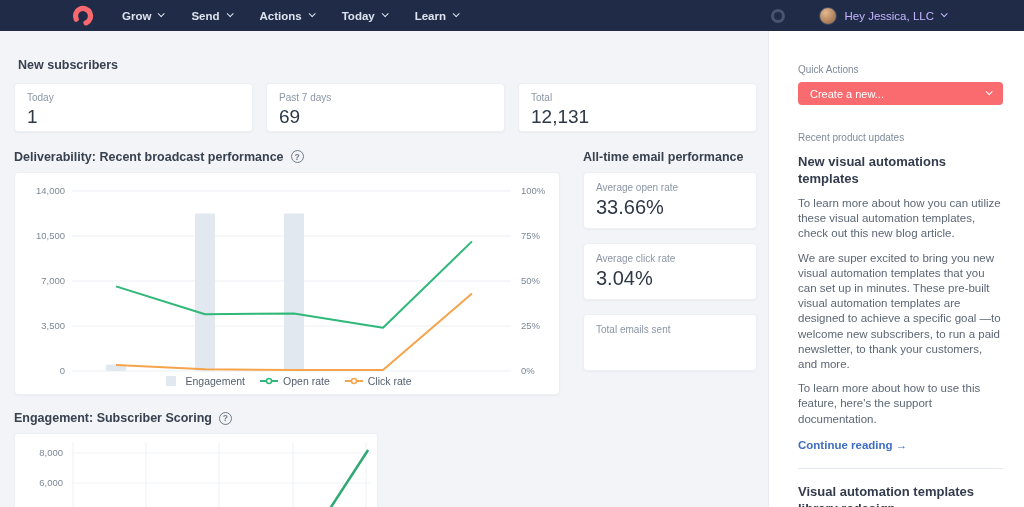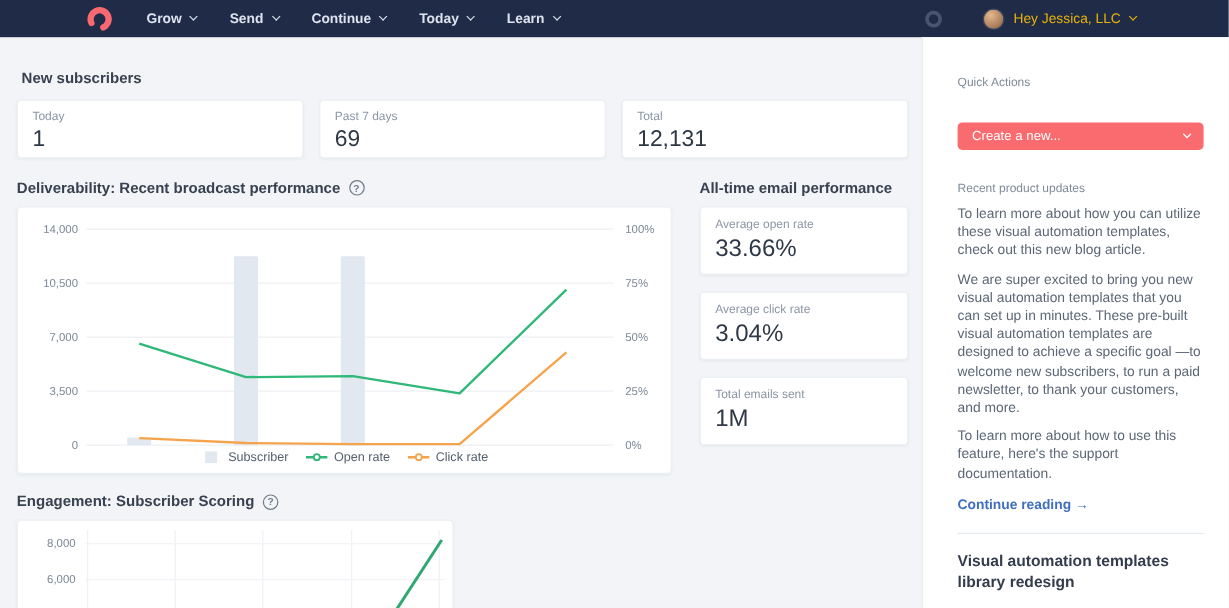--- a/index.html
+++ b/index.html
@@ -5,21 +5,21 @@
   * { margin:0; padding:0; box-sizing:border-box; }
   html,body { width:1024px; height:507px; overflow:hidden; }
   body { font-family:"Liberation Sans", sans-serif; background:#f2f4f7; color:#3a4454; }
 
   
   .nav { height:31px; background:#1f2b47; display:flex; align-items:center; }
   .logo { margin-left:70px; width:26px; height:26px; display:flex; align-items:center; justify-content:center; }
   .nav-items { display:flex; align-items:center; margin-left:26px; gap:28px; list-style:none; }
   .nav-item { color:#dde3ee; font-size:11.5px; font-weight:700; display:flex; align-items:center; cursor:pointer; }
   .chev { display:inline-block; width:5px; height:5px; border-right:1.5px solid currentColor; border-bottom:1.5px solid currentColor; transform:rotate(45deg) translateY(-1px); margin-left:7px; margin-top:-2px; }
-  .nav-right { margin-left:auto; margin-right:78px; display:flex; align-items:center; color:#eab308; }
+  .nav-right { margin-left:auto; margin-right:78px; display:flex; align-items:center; color:#c4b5fd; }
   .ring-icon { width:14px; height:14px; border:3px solid #49546f; border-radius:50%; margin-right:34px; }
   .avatar { width:18px; height:18px; border-radius:50%; background:radial-gradient(circle at 35% 30%, #e4b98e, #8a5f3f); margin-right:8px; border:1px solid #3a4664; }
   .acct { font-size:11.5px; display:flex; align-items:center; cursor:pointer; }
 
   
   .content { display:flex; height:476px; }
   .main { width:768px; padding:0 11px 0 14px; }
   .sidebar { width:256px; background:#ffffff; border-left:1px solid #e7ebf0; padding:28px 21px 0 29px; }
 
   .section-title { font-size:12.5px; font-weight:700; color:#38414f; display:flex; align-items:center; gap:7px; }
@@ -46,21 +46,21 @@
   .t-eng { margin:16px 0 0; }
   .eng-card { width:364px; height:120px; margin-top:8px; }
 
   
   .at-card { height:57px; padding:9px 12px; margin-bottom:14px; }
   .at-label { font-size:10px; color:#8b96a5; margin-bottom:3px; }
   .at-value { font-size:20px; color:#2e3846; }
 
   
   .side-label { font-size:10px; color:#7f8a99; }
-  .create-btn { margin-top:25px; width:100%; height:23px; background:#f96b6e; border:none; border-radius:4px; color:#fff; font-size:11px; font-family:inherit; display:flex; align-items:center; justify-content:space-between; padding:0 12px; cursor:pointer; }
+  .create-btn { margin-top:5px; width:100%; height:23px; background:#f96b6e; border:none; border-radius:4px; color:#fff; font-size:11px; font-family:inherit; display:flex; align-items:center; justify-content:space-between; padding:0 12px; cursor:pointer; }
   .lbl-updates { display:block; margin-top:27px; }
   .sidebar h3 { margin-top:10px; font-size:13px; font-weight:700; color:#333c4c; line-height:17px; }
   .sidebar p { margin-top:9px; font-size:11.5px; line-height:15.2px; color:#5c6775; }
   .read-link { display:inline-block; margin-top:12px; font-size:11.5px; font-weight:600; color:#3f6fbe; text-decoration:none; cursor:pointer; }
   .sidebar hr { border:none; border-top:1px solid #e4e9ef; margin:15px 0 14px; }
 
   svg text { font-family:"Liberation Sans", sans-serif; }
 </style>
 </head>
 <body>
@@ -74,21 +74,21 @@
   <ul class="nav-items">
     <li class="nav-item">
         <span>Grow</span>
         <span class="chev"></span>
       </li>
     <li class="nav-item">
         <span>Send</span>
         <span class="chev"></span>
       </li>
     <li class="nav-item">
-        <span>Continue</span>
+        <span>Actions</span>
         <span class="chev"></span>
       </li>
     <li class="nav-item">
         <span>Today</span>
         <span class="chev"></span>
       </li>
     <li class="nav-item">
         <span>Learn</span>
         <span class="chev"></span>
       </li>
@@ -154,21 +154,21 @@
                 <rect x="269" y="40.5" width="20" height="157.5" fill="#e2e8ef" rx="1"></rect>
               </g>
               <polyline points="101,113.4 190,141.3 279,140.4 368,154.8 457,68.4" fill="none" stroke="#2fb878" stroke-width="2" stroke-linejoin="round"></polyline>
               <polyline points="101,192.1 190,196.2 279,197.1 368,197.1 457,120.6" fill="none" stroke="#f6a44c" stroke-width="2" stroke-linejoin="round"></polyline>
             </svg>
           <div class="legend" id="deliv-legend">
               <span class="legend-item">
                 <svg width="18" height="10">
                   <rect x="4" y="0" width="10" height="10" fill="#e2e8ef"></rect>
                 </svg>
-                <span>Subscriber</span>
+                <span>Engagement</span>
               </span>
               <span class="legend-item">
                 <svg width="18" height="10">
                   <line x1="0" y1="5" x2="18" y2="5" stroke="#2fb878" stroke-width="2"></line>
                   <circle cx="9" cy="5" r="2.5" fill="#fff" stroke="#2fb878" stroke-width="1.5"></circle>
                 </svg>
                 <span>Open rate</span>
               </span>
               <span class="legend-item">
                 <svg width="18" height="10">
@@ -206,35 +206,35 @@
         <div class="card at-card">
           <div class="at-label">Average open rate</div>
           <div class="at-value">33.66%</div>
         </div>
         <div class="card at-card">
           <div class="at-label">Average click rate</div>
           <div class="at-value">3.04%</div>
         </div>
         <div class="card at-card">
           <div class="at-label">Total emails sent</div>
-          <div class="at-value">1M</div>
         </div>
       </div>
     </div>
   </div>
 
   <div class="sidebar">
     <span class="side-label">Quick Actions</span>
     <button class="create-btn">
       <span>Create a new...</span>
       <span class="chev"></span>
     </button>
 
     <span class="side-label lbl-updates">Recent product updates</span>
 
+    <h3>New visual automations templates</h3>
     <p>To learn more about how you can utilize these visual automation templates, check out this new blog article.</p>
     <p>We are super excited to bring you new visual automation templates that you can set up in minutes. These pre-built visual automation templates are designed to achieve a specific goal —to welcome new subscribers, to run a paid newsletter, to thank your customers, and more.</p>
     <p>To learn more about how to use this feature, here's the support documentation.</p>
     <a class="read-link">Continue reading →</a>
 
     <hr>
 
     <h3>Visual automation templates library redesign</h3>
     
   </div>

